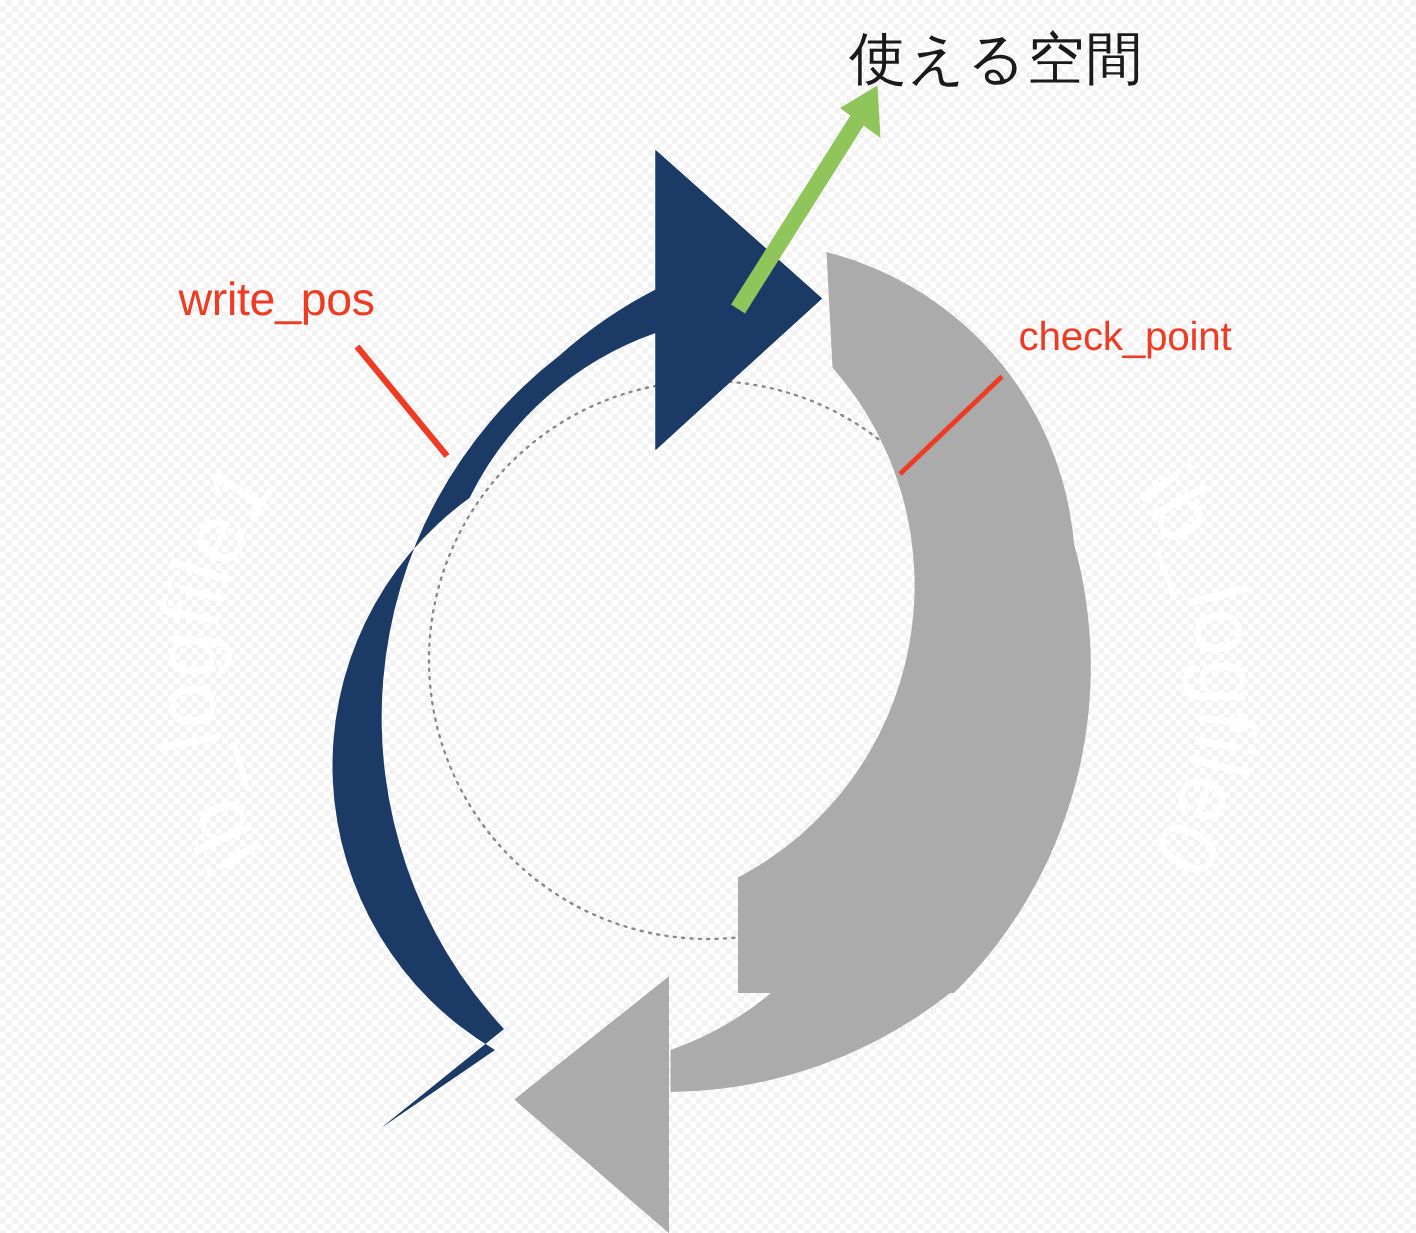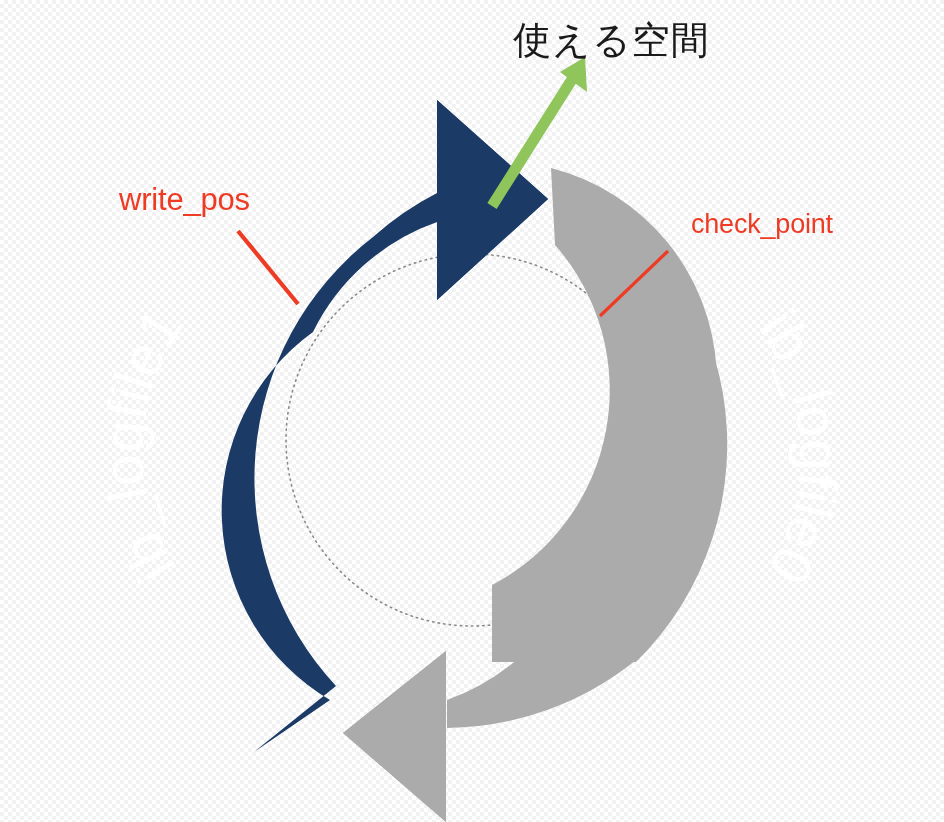--- a/index.html
+++ b/index.html
@@ -46,24 +46,23 @@
     left: 119px;
     top: 184px;
     font-size: 31px;
     letter-spacing: -0.2px;
   }
   #label-check-point {
     left: 679px;
     top: 211px;
     font-size: 27px;
     letter-spacing: -0.2px;
-    margin-left: 12px;
   }
   #label-usable-space {
-    left: 513px;
+    left: 566px;
     top: 21px;
     font-size: 38px;
     font-family: "Liberation Serif", "DejaVu Serif", serif;
     color: #1a1a1a;
     letter-spacing: 1px;
   }
 </style>
 </head>
 <body>
 

